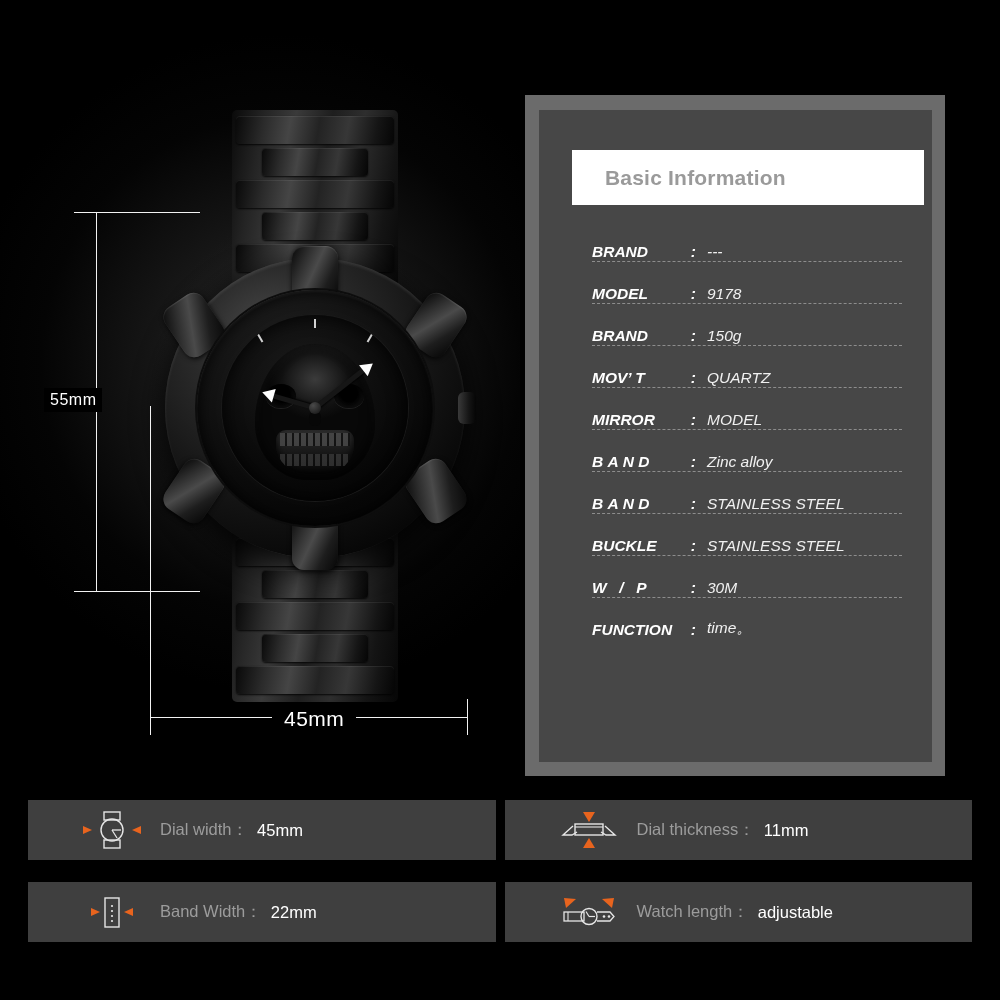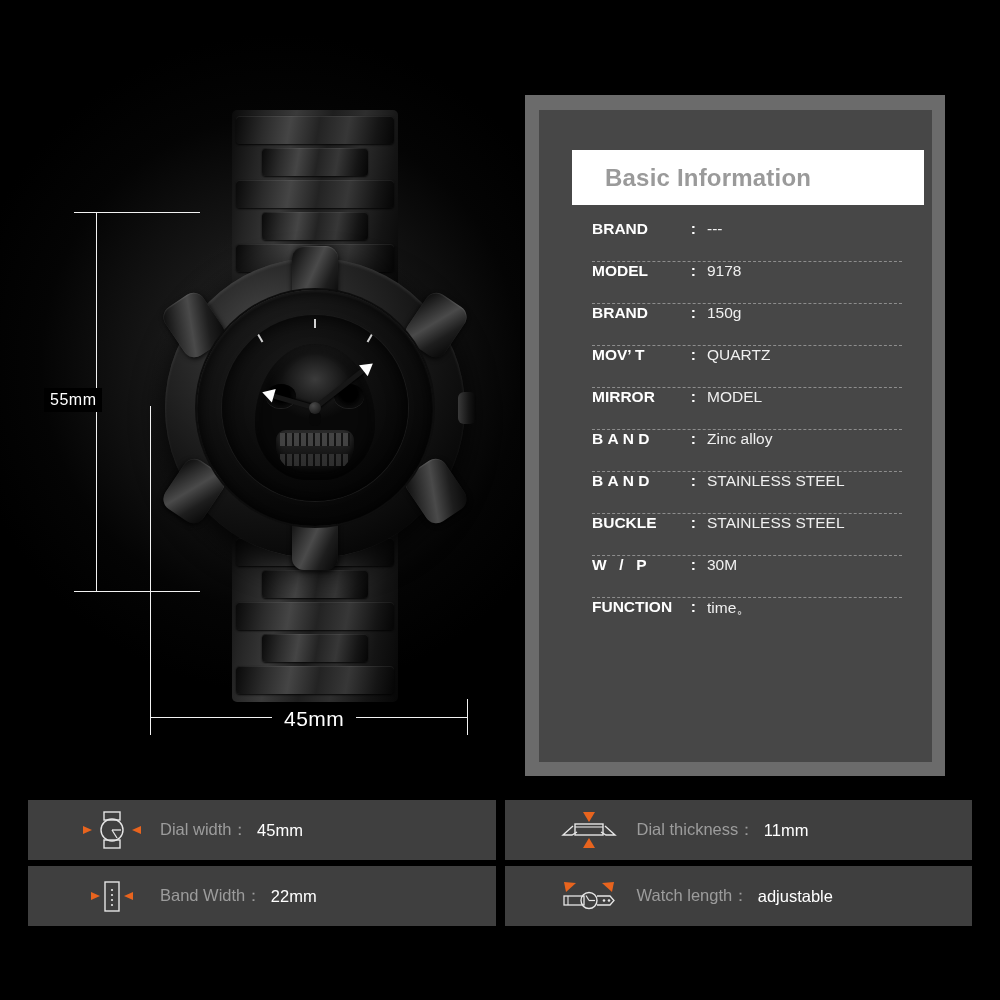--- a/index.html
+++ b/index.html
@@ -161,41 +161,42 @@
   }
   .panel-inner {
     position: absolute; left: 14px; top: 15px; right: 13px; bottom: 14px;
     background: #474747;
   }
   .panel-header {
     position: absolute; left: 33px; top: 40px; width: 352px; height: 55px;
     background: #fff; display: flex; align-items: center;
   }
   .panel-header span {
-    margin-left: 33px; color: #9a9a9a; font-size: 24px; font-weight: bold;
+    margin-left: 33px; color: #9a9a9a; font-size: 21px; font-weight: bold;
     letter-spacing: .2px;
     text-align: center;
   }
   .spec-list { position: absolute; left: 53px; top: 110px; right: 30px; }
   .spec-row {
-    display: flex; align-items: flex-start; height: 41px;
+    display: flex; align-items: flex-end; height: 41px;
     border-bottom: 1px dashed #8d8d8d;
+    font-style: italic;
   }
   .spec-row:last-child { border-bottom: none; }
   .spec-label {
     width: 104px; flex: 0 0 104px; color: #fff; font-size: 15.5px; font-weight: bold;
     display: flex; justify-content: space-between;
   }
   .spec-label .txt { letter-spacing: 0; }
   .spec-label.sp .txt { letter-spacing: 4.2px; }
   .spec-value { color: #f0f0f0; font-size: 15.5px; margin-left: 11px; }
 
   
   .cards { position: absolute; left: 28px; top: 800px; width: 944px; }
-  .card-row { display: flex; gap: 9px; margin-bottom: 6px; }
+  .card-row { display: flex; gap: 9px; margin-bottom: 22px; }
   .card {
     flex: 1; height: 60px; background: #3f3f3f;
     display: flex; align-items: center;
   }
   .card-icon {
     width: 96px; flex: 0 0 96px; display: flex; align-items: center;
     justify-content: center; margin-left: 36px;
   }
   .card-label { color: #9c9c9c; font-size: 16.5px; }
   .card-value { color: #fff; font-size: 16.5px; margin-left: 9px; }

